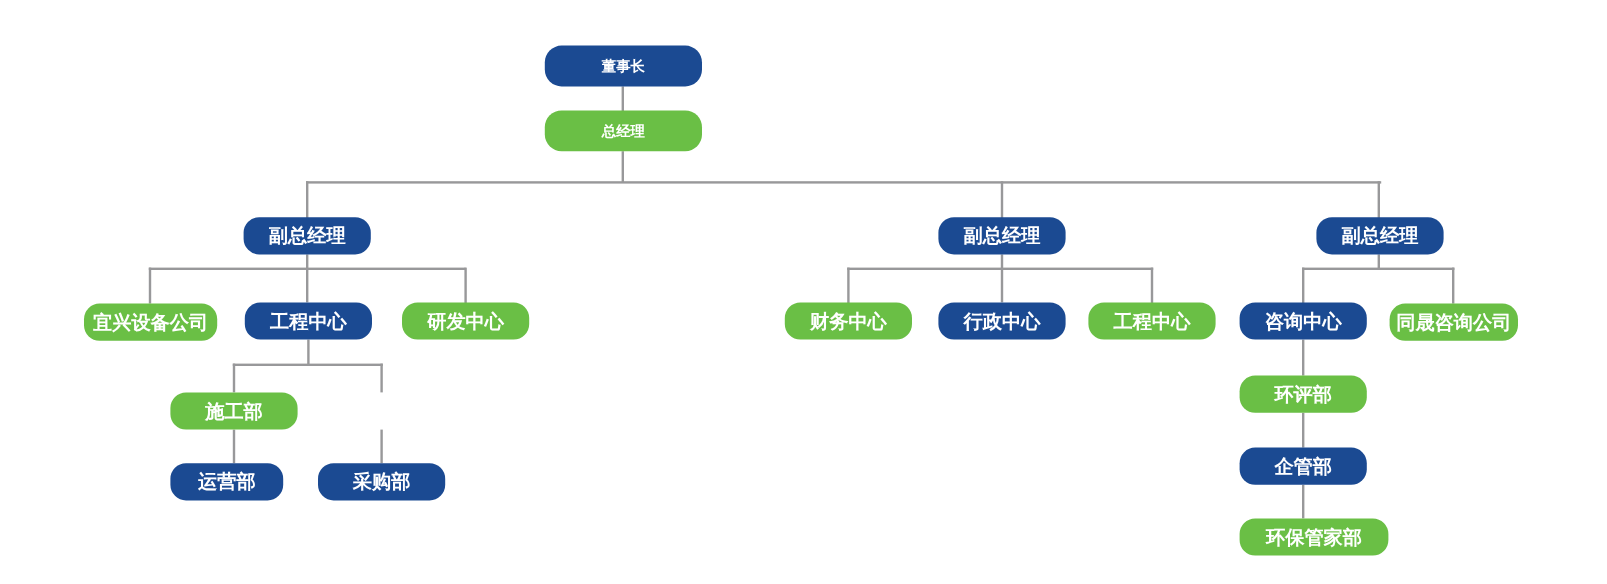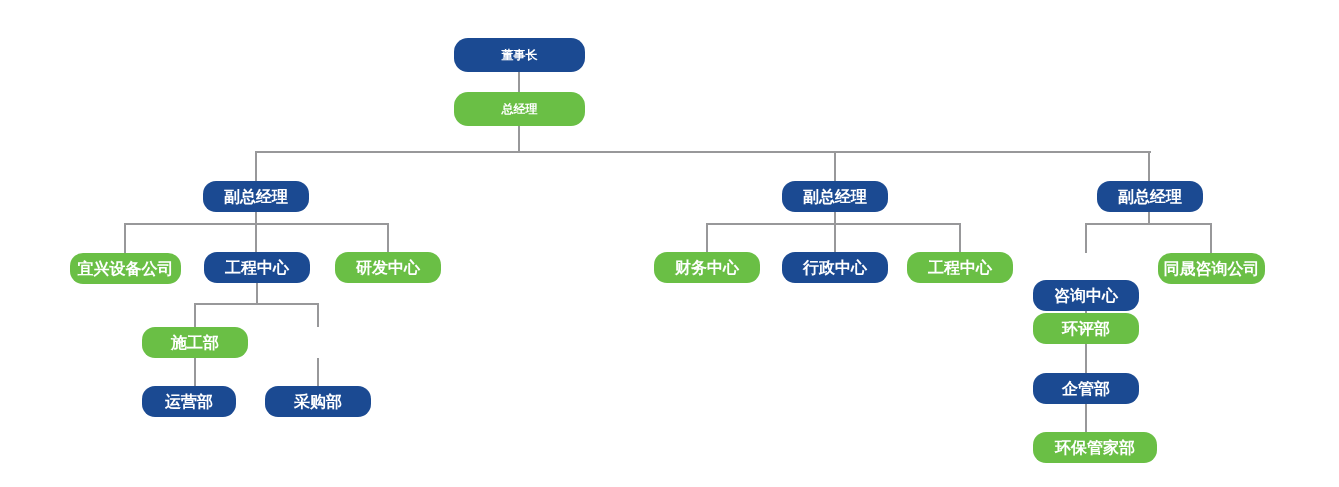--- a/index.html
+++ b/index.html
@@ -34,21 +34,21 @@
   #n-gm{left:454px;top:92px;width:131px;}
   #n-dgm1{left:203px;top:181px;width:106px;}
   #n-dgm2{left:782px;top:181px;width:106px;}
   #n-dgm3{left:1097px;top:181px;width:106px;}
   #n-yixing{left:70px;top:253px;width:111px;}
   #n-eng{left:204px;top:252px;width:106px;}
   #n-rd{left:335px;top:252px;width:106px;}
   #n-finance{left:654px;top:252px;width:106px;}
   #n-admin{left:782px;top:252px;width:106px;}
   #n-business{left:907px;top:252px;width:106px;}
-  #n-consult{left:1033px;top:252px;width:106px;margin-top:28px;}
+  #n-consult{left:1033px;top:252px;width:106px;}
   #n-tongsheng{left:1158px;top:253px;width:107px;}
   #n-constr{left:142px;top:327px;width:106px;}
   #n-design{left:265px;top:327px;width:106px;}
   #n-ops{left:142px;top:386px;width:94px;}
   #n-procure{left:265px;top:386px;width:106px;}
   #n-eia{left:1033px;top:313px;width:106px;}
   #n-em{left:1033px;top:373px;width:106px;}
   #n-steward{left:1033px;top:432px;width:124px;}
 </style>
 </head>

